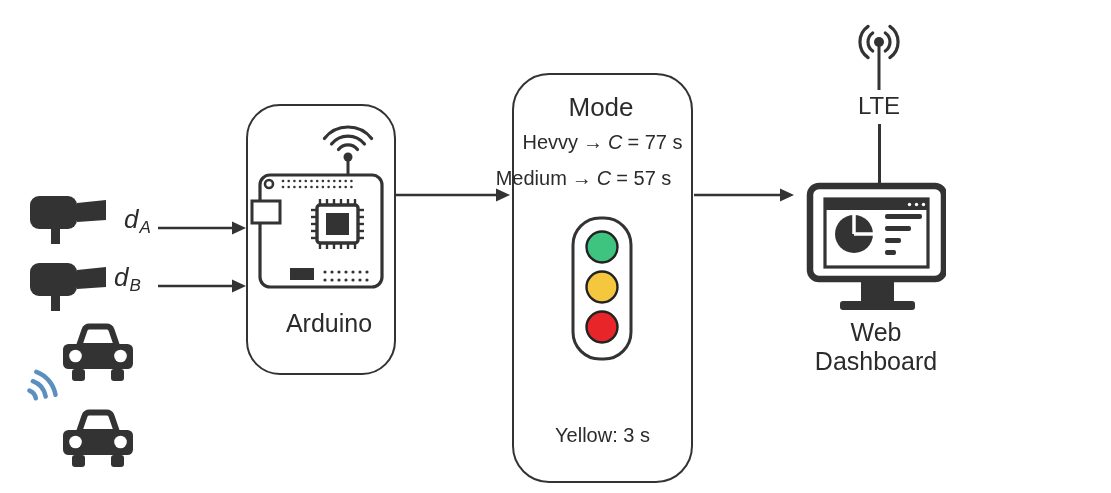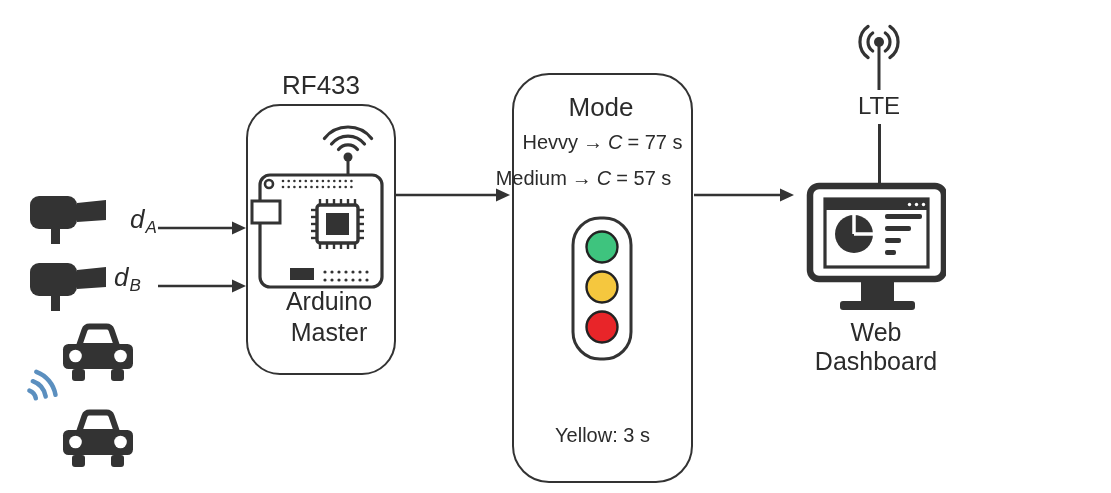--- a/index.html
+++ b/index.html
@@ -32,21 +32,21 @@
 </head>
 <body>
 
 <div id="canvas">
 
   <svg class="abs" style="left:30px;top:194px" width="78" height="50" viewBox="0 0 78 50">
     <rect x="0" y="2" width="47" height="33" rx="9" fill="#333"></rect>
     <polygon points="47,9 76,6 76,26 47,28" fill="#333"></polygon>
     <rect x="21" y="35" width="9" height="15" fill="#333"></rect>
   </svg>
-  <div class="abs dlabel" style="left:130px;top:204px">
+  <div class="abs dlabel" style="left:124px;top:204px">
     <span>d</span><span class="sub">A</span>
   </div>
   <svg class="abs" style="left:158px;top:220px" width="88" height="16" viewBox="0 0 88 16">
     <line x1="0" y1="8" x2="75" y2="8" stroke="#333" stroke-width="2.6"></line>
     <polygon points="74,1.5 88,8 74,14.5" fill="#333"></polygon>
   </svg>
 
   <svg class="abs" style="left:30px;top:261px" width="78" height="50" viewBox="0 0 78 50">
     <rect x="0" y="2" width="47" height="33" rx="9" fill="#333"></rect>
     <polygon points="47,9 76,6 76,26 47,28" fill="#333"></polygon>
@@ -79,21 +79,20 @@
 
   <svg class="abs" style="left:62px;top:407px" width="72" height="61" viewBox="0 0 72 61">
     <path d="M17 25 L22.5 9 Q23.7 5.5 27.5 5.5 L44.5 5.5 Q48.3 5.5 49.5 9 L55 25 Z" fill="#fff" stroke="#333" stroke-width="6" stroke-linejoin="round"></path>
     <rect x="1" y="23" width="70" height="25" rx="5.5" fill="#333"></rect>
     <circle cx="13.5" cy="35" r="6.3" fill="#fff"></circle>
     <circle cx="58.5" cy="35" r="6.3" fill="#fff"></circle>
     <rect x="10" y="48" width="13" height="12" rx="3" fill="#333"></rect>
     <rect x="49" y="48" width="13" height="12" rx="3" fill="#333"></rect>
   </svg>
 
-  <div class="abs title center txt" style="left:246px;top:70px;width:150px">RF433</div>
 
   <div class="abs box" style="left:246px;top:104px;width:150px;height:271px;border-radius:34px"></div>
 
   <svg class="abs" style="left:320px;top:121px" width="56" height="55" viewBox="0 0 56 55">
     <g fill="none" stroke="#333" stroke-width="3.2" stroke-linecap="round">
       <path d="M 18.5 28.6 A 12 12 0 0 1 37.5 28.6"></path>
       <path d="M 11.5 23.1 A 21 21 0 0 1 44.5 23.1"></path>
       <path d="M 4.4 17.5 A 30 30 0 0 1 51.6 17.5"></path>
     </g>
     <circle cx="28" cy="36" r="4.5" fill="#333"></circle>
@@ -170,23 +169,22 @@
       <circle cx="77" cy="114" r="1.6"></circle>
         <circle cx="84" cy="114" r="1.6"></circle>
         <circle cx="91" cy="114" r="1.6"></circle>
         <circle cx="98" cy="114" r="1.6"></circle>
         <circle cx="105" cy="114" r="1.6"></circle>
         <circle cx="112" cy="114" r="1.6"></circle>
         <circle cx="119" cy="114" r="1.6"></circle>
     </g>
   </svg>
 
-  <div class="abs center txt" style="left:246px;top:286px;width:166px;font-size:25px;line-height:31px">
+  <div class="abs center txt" style="left:246px;top:308px;width:166px;font-size:25px;line-height:31px">
     <div>Arduino</div>
-    <div>Master</div>
   </div>
 
   <svg class="abs" style="left:396px;top:187px" width="114" height="16" viewBox="0 0 114 16">
     <line x1="0" y1="8" x2="101" y2="8" stroke="#333" stroke-width="2.6"></line>
     <polygon points="100,1.5 114,8 100,14.5" fill="#333"></polygon>
   </svg>
 
   <div class="abs box" style="left:512px;top:73px;width:181px;height:410px;border-radius:37px"></div>
 
   <div class="abs title center txt" style="left:512px;top:92px;width:178px">Mode</div>

